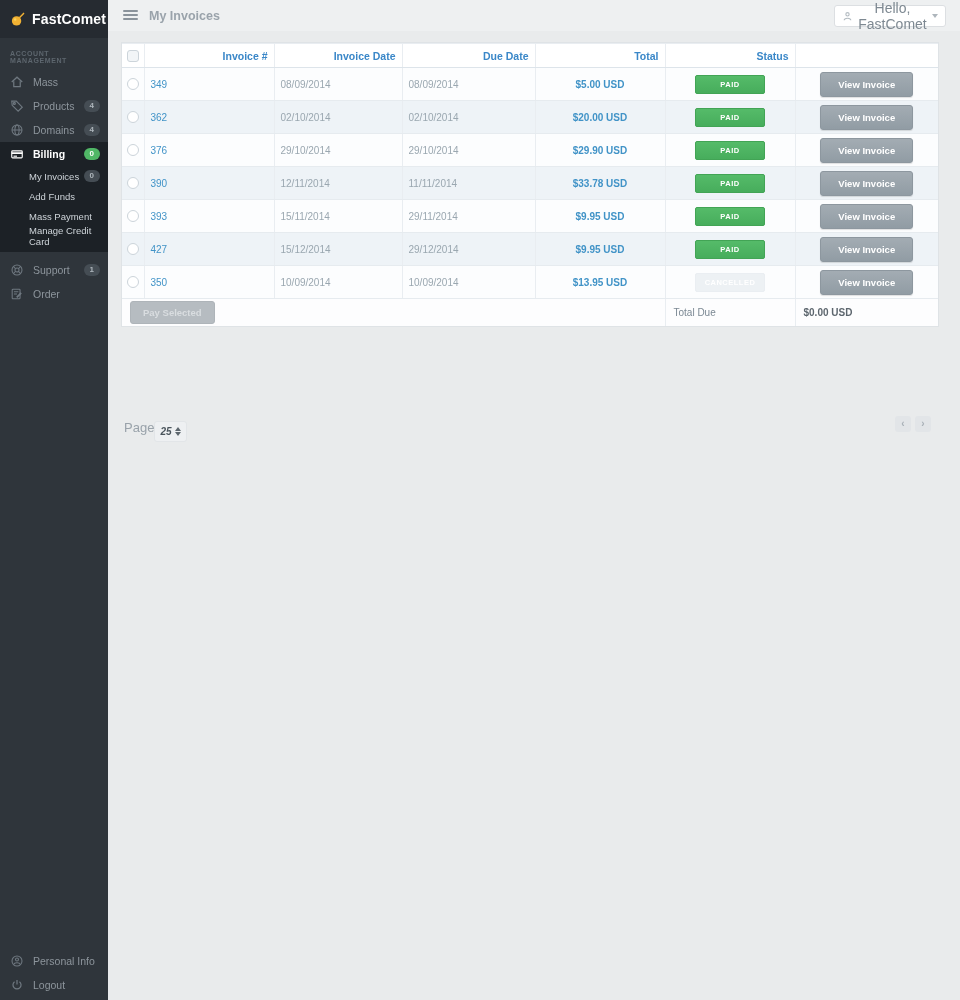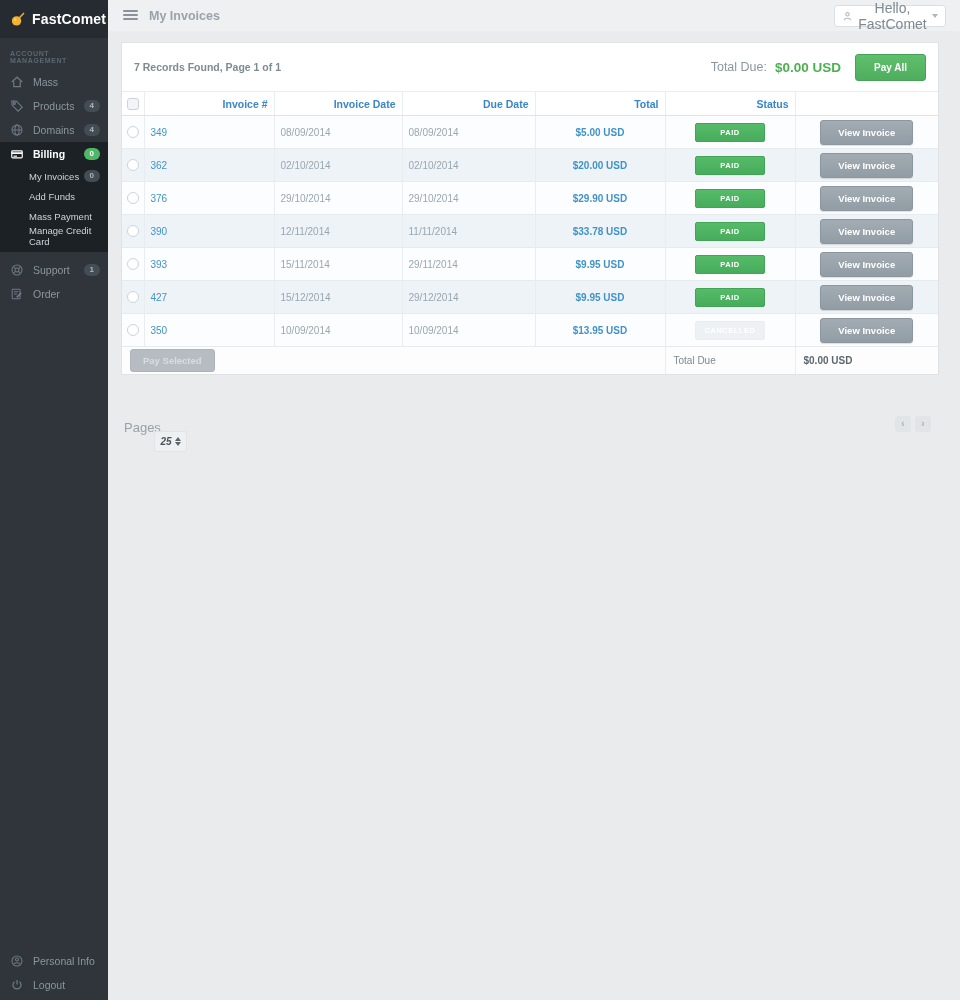--- a/index.html
+++ b/index.html
@@ -114,21 +114,21 @@
     background:#b6bcc1; border:1px solid #aeb4b9; color:#d9dde0;
     font-family:inherit; font-size:9.5px; font-weight:bold; padding:5px 12px;
     border-radius:3px; cursor:default;
   }
   td.f-label { color:#7b8893; }
   td.f-value { color:#5d666e; font-weight:bold; }
   
   .pager-row { position:absolute; left:121px; top:413px; width:818px; height:24px; }
   .pages-label { position:absolute; left:3px; top:7px; font-size:13px; color:#99a2aa; }
   .page-select {
-    position:absolute; left:33px; top:18px; width:33px; height:21px;
+    position:absolute; left:33px; top:8px; width:33px; height:21px;
     background:#eef0f2; border:1px solid #e2e5e8; border-radius:3px;
     display:flex; align-items:center; justify-content:center; gap:3px; cursor:pointer;font-style:italic;
   }
   .page-select .val { font-size:10px; font-weight:bold; color:#4a545c; }
   .stepper { display:flex; flex-direction:column; gap:1px; }
   .stepper b { width:0; height:0; border-left:3px solid transparent; border-right:3px solid transparent; }
   .stepper .up { border-bottom:4px solid #5d666e; }
   .stepper .down { border-top:4px solid #5d666e; }
   .pager-btn {
     position:absolute; top:3px; width:16px; height:16px; background:#e2e5e8;
@@ -275,28 +275,20 @@
             <circle cx="8" cy="4.8" r="2.4"></circle>
             <path d="M3.2 13.5 c0-4 9.6-4 9.6 0"></path>
           </svg>
       </span>
       <span class="user-text">Hello, FastComet</span>
       <span class="caret"></span>
     </div>
   </header>
 
   <section class="card">
-    <div class="toolbar">
-      <span class="records">7 Records Found, Page 1 of 1</span>
-      <div class="toolbar-right">
-        <span class="td-label">Total Due:</span>
-        <span class="td-value">$0.00 USD</span>
-        <button class="btn-green">Pay All</button>
-      </div>
-    </div>
 
     <table>
       <colgroup>
         <col class="c-cb">
           <col class="c-inv">
           <col class="c-idate">
           <col class="c-ddate">
           <col class="c-total">
           <col class="c-status">
           <col class="c-action">

